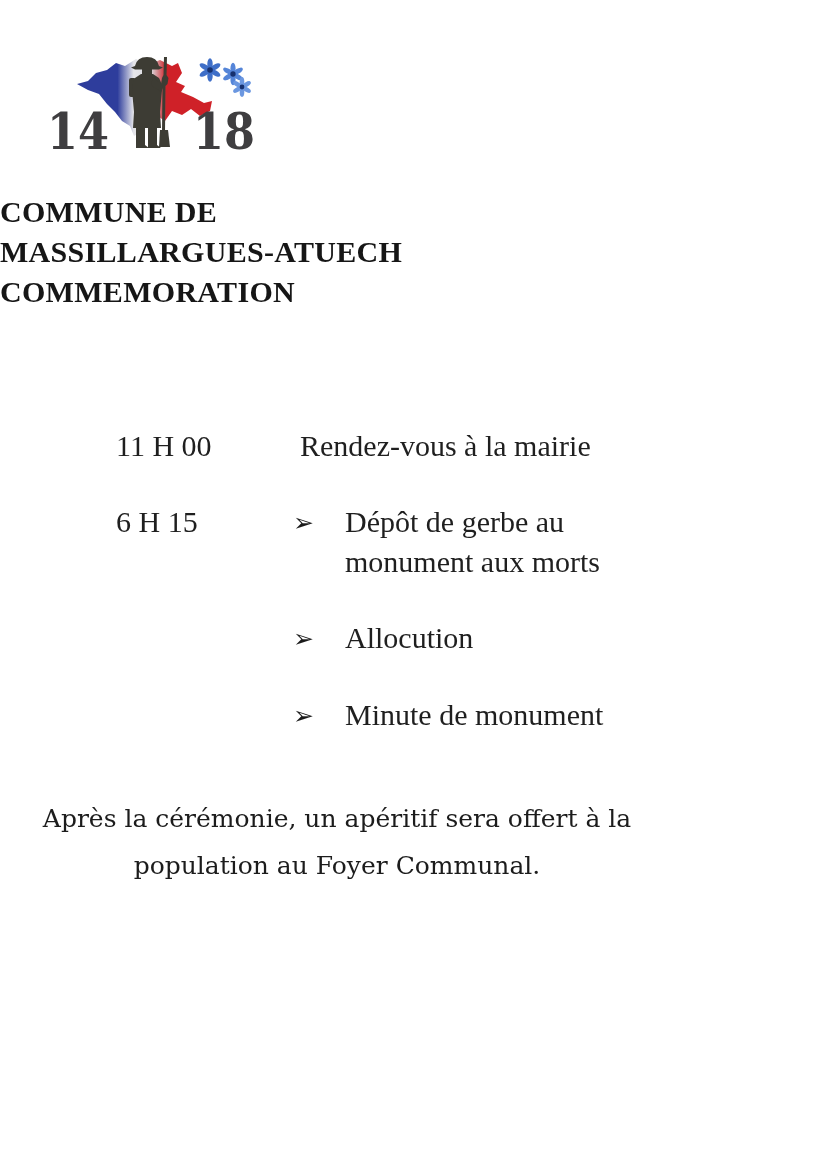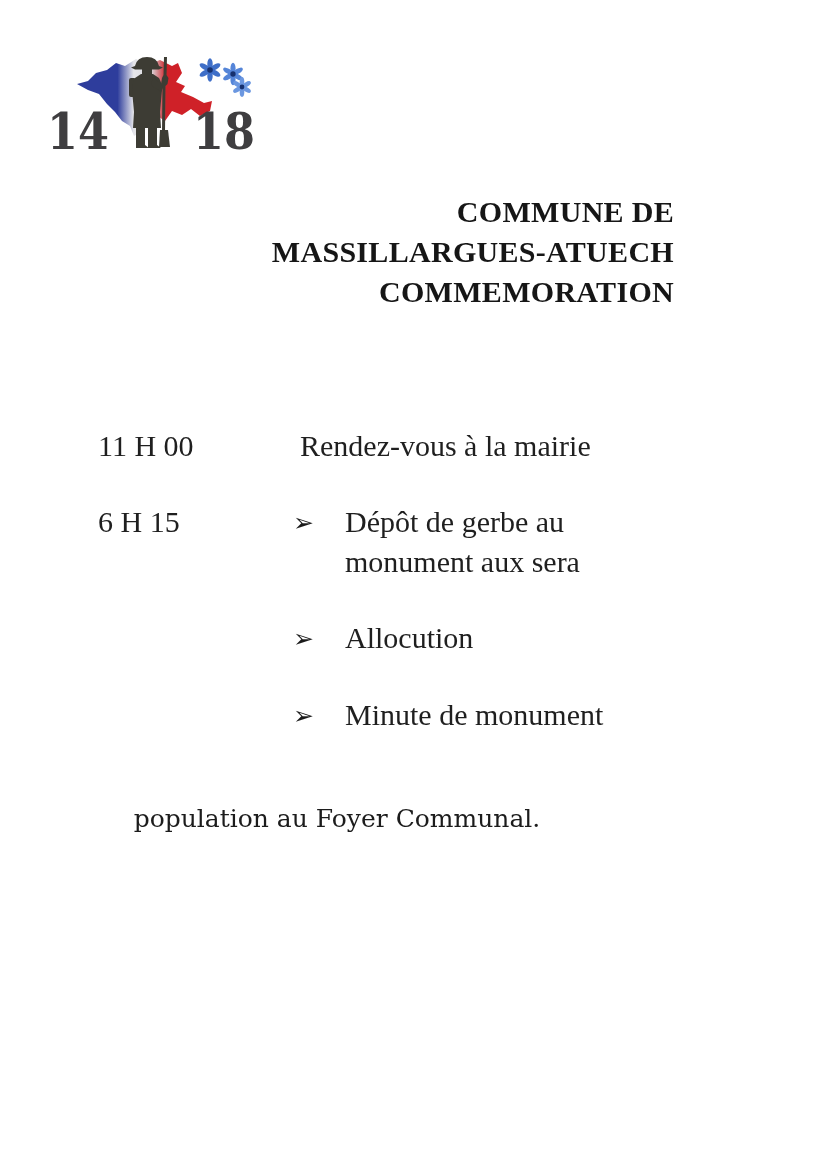--- a/index.html
+++ b/index.html
@@ -10,36 +10,36 @@
     overflow:hidden;
     font-family:"Liberation Serif", serif;
     color:#1f1f1f;
   }
   .logo{
     position:absolute;left:44px;top:54px;
     width:215px;height:102px;
   }
   .title{
     position:absolute;left:0;top:192px;width:100%;
-    text-align:right;
+    text-align:left;
     font-weight:bold;
     font-size:30px;line-height:40px;
     letter-spacing:0.3px;
     color:#161616;
   }
   .schedule-row{
     position:absolute;left:0;width:827px;
     font-size:30px;line-height:40px;
   }
   .row-0{top:426px;}
   .row-1{top:502px;}
   .row-2{top:618px;}
   .row-3{top:695px;}
   .sched-time{
-    position:absolute;left:98px;top:0;
+    position:absolute;left:116px;top:0;
     white-space:nowrap;
   }
   .sched-text{
     position:absolute;left:300px;top:0;
     width:340px;
   }
   .sched-text.indented{left:345px;width:310px;}
   .bullet{
     position:absolute;left:293px;top:1px;
     font-family:"DejaVu Sans", sans-serif;
@@ -137,30 +137,31 @@
   </div>
 
   <div class="schedule-row row-0">
     <span class="sched-time">11 H 00</span>
     <div class="sched-text">Rendez-vous à la mairie</div>
   </div>
 
   <div class="schedule-row row-1">
     <span class="sched-time">6 H 15</span>
     <span class="bullet">➢</span>
-    <div class="sched-text indented">Dépôt de gerbe au monument aux sera</div>
+    <div class="sched-text indented">Dépôt de gerbe au monument aux morts</div>
   </div>
 
   <div class="schedule-row row-2">
     <span class="bullet">➢</span>
     <div class="sched-text indented">Allocution</div>
   </div>
 
   <div class="schedule-row row-3">
     <span class="bullet">➢</span>
     <div class="sched-text indented">Minute de monument</div>
   </div>
 
   <div class="closing">
+    <div>Après la cérémonie, un apéritif sera offert à la</div>
     <div>population au Foyer Communal.</div>
   </div>
 
 </div>
 
 </body></html>

